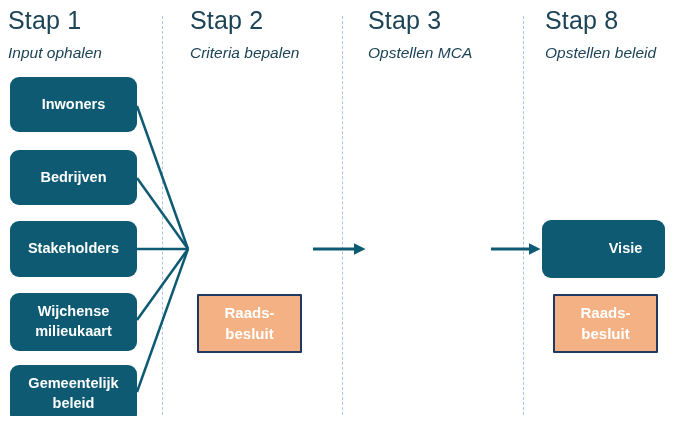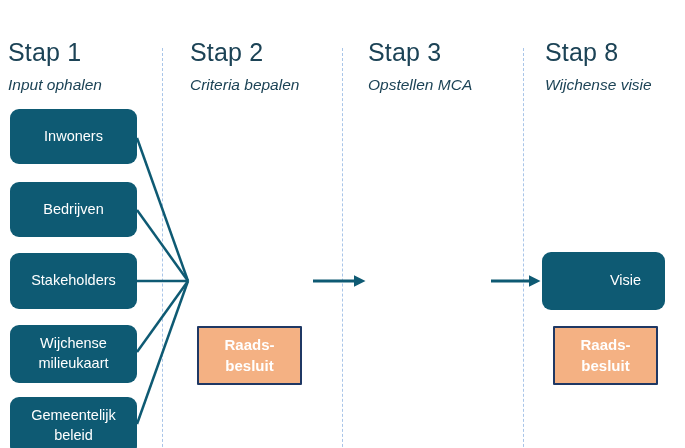--- a/index.html
+++ b/index.html
@@ -14,21 +14,20 @@
     padding: 0;
     background: #ffffff;
     font-family: "Liberation Sans", sans-serif;
   }
   .canvas {
     position: relative;
     width: 685px;
     height: 416px;
     background: #ffffff;
     overflow: hidden;
-    margin-top: 32px;
   }
   .separator {
     position: absolute;
     top: 16px;
     height: 424px;
     width: 0;
     border-left: 1px dashed var(--separator);
   }
   .sep-1 { left: 162px; }
   .sep-2 { left: 342px; }
@@ -64,21 +63,21 @@
     justify-content: center;
     text-align: center;
     box-sizing: border-box;
     white-space: pre-line;
     line-height: 1.35;
   }
   .box-teal {
     background: var(--teal);
     color: #ffffff;
     font-size: 14.5px;
-    font-weight: 400;
+    font-weight: 700;
     border-radius: 9px;
   }
   .box-orange {
     background: var(--orange);
     color: #ffffff;
     font-size: 15px;
     font-weight: 700;
     border: 2px solid var(--navy-border);
     border-radius: 1px;
   }
@@ -137,21 +136,21 @@
   <div class="col-header hdr-2">
     <div class="title">Stap 2</div>
     <div class="subtitle">Criteria bepalen</div>
   </div>
   <div class="col-header hdr-3">
     <div class="title">Stap 3</div>
     <div class="subtitle">Opstellen MCA</div>
   </div>
   <div class="col-header hdr-4">
     <div class="title">Stap 8</div>
-    <div class="subtitle">Wijchense visie</div>
+    <div class="subtitle">Opstellen beleid</div>
   </div>
 
   <div class="box box-teal b-inwoners">Inwoners</div>
   <div class="box box-teal b-bedrijven">Bedrijven</div>
   <div class="box box-teal b-stakeholders">Stakeholders</div>
   <div class="box box-teal b-wijchense">Wijchense
 milieukaart</div>
   <div class="box box-teal b-gemeentelijk">Gemeentelijk
 beleid</div>
 

